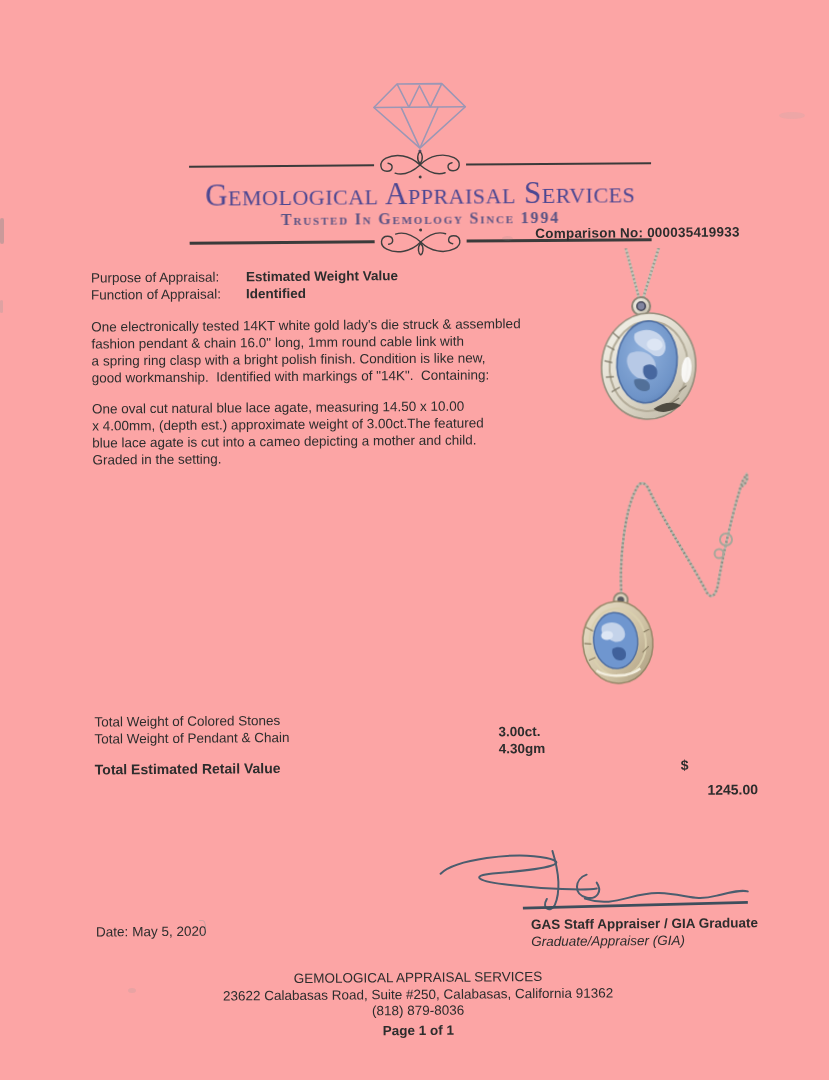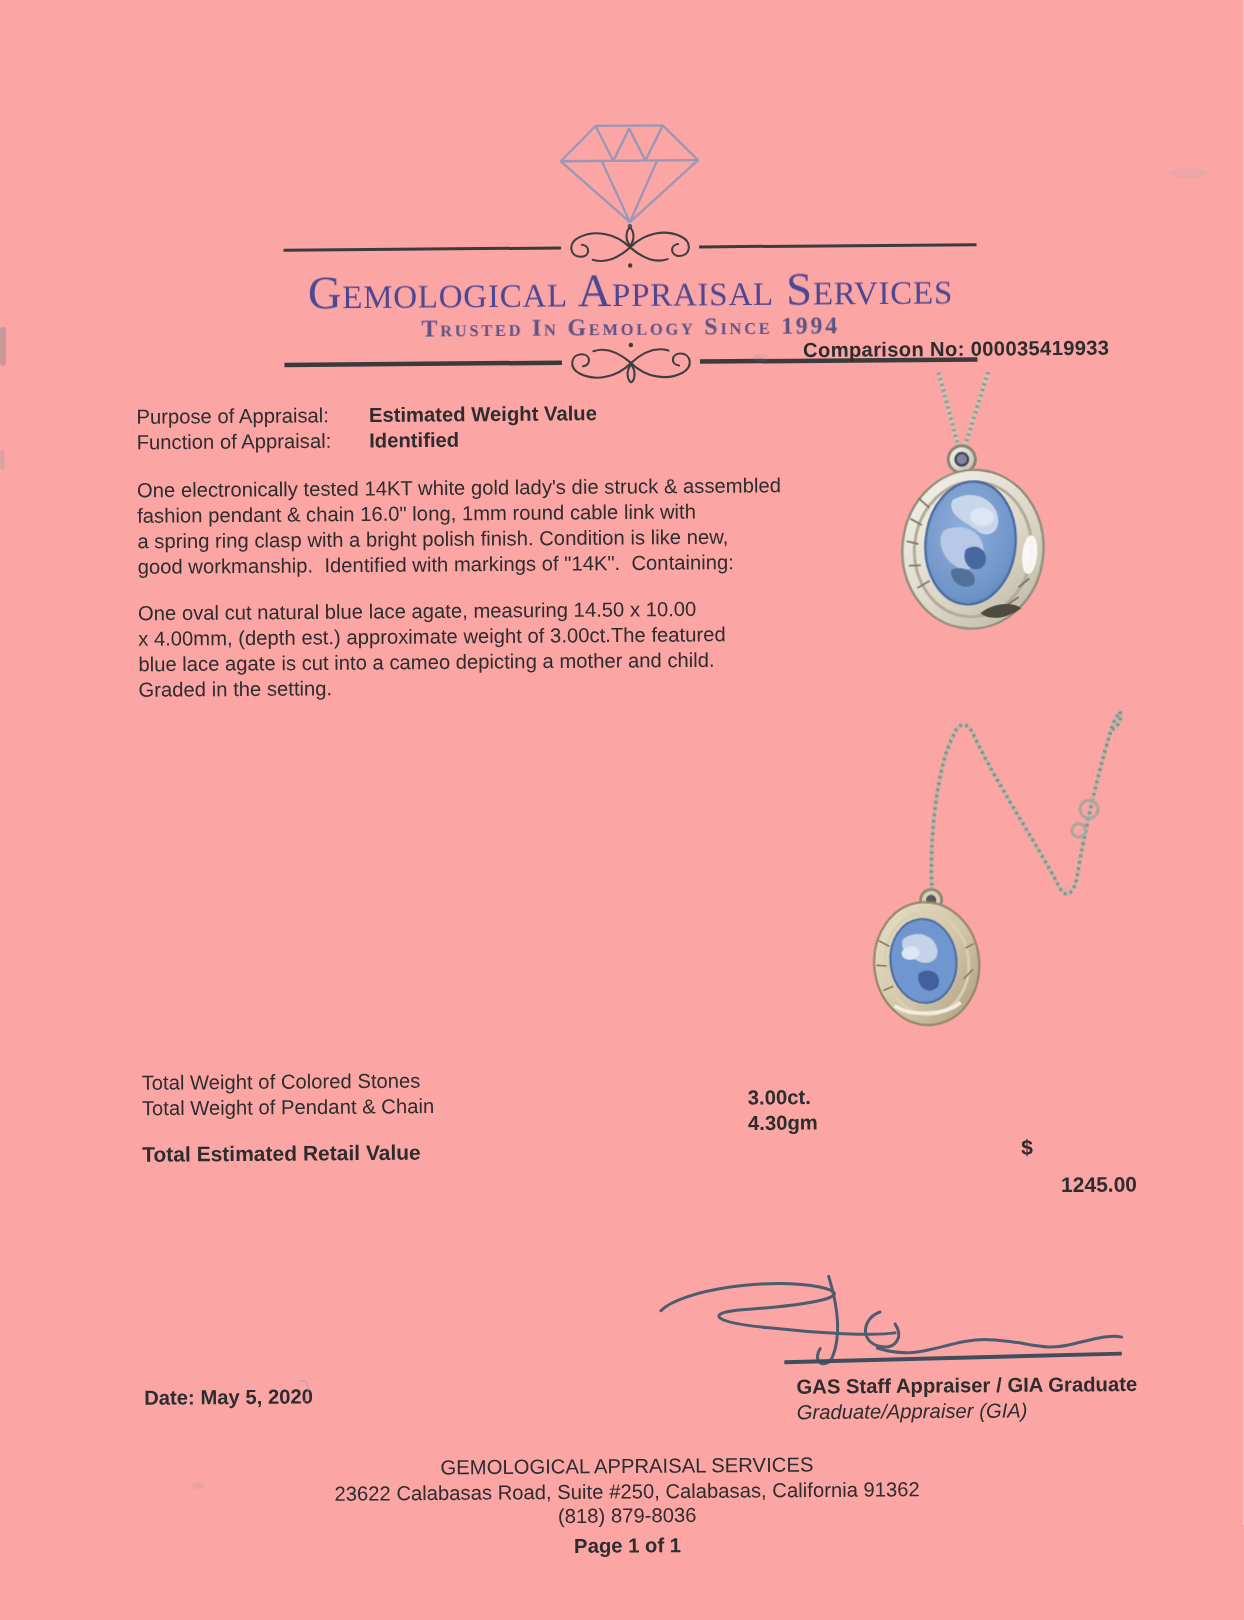--- a/index.html
+++ b/index.html
@@ -54,21 +54,21 @@
   .t-row { position:relative; height:16.5px; }
   .t-value { position:absolute; left:404px; top:-3px; font-weight:bold;margin-top:16px; }
   .t-total { position:relative; margin-top:14px; height:18px; font-weight:bold; font-size:14px; }
   .t-currency { position:absolute; left:586px; top:0; }
   .t-amount { position:absolute; right:0; top:0;margin-top:25px; }
 
   
   .sig-art { position:absolute; left:432px; top:850px; width:315px; height:68px; }
   .signer-title { position:absolute; left:528px; top:918px; font-size:13.5px; font-weight:bold; }
   .signer-cred  { position:absolute; left:528px; top:935px; font-size:13.5px; font-style:italic; }
-  .date-line    { position:absolute; left:93px;  top:922px; font-size:13.5px; font-weight:bold; }
+  .date-line    { position:absolute; left:93px;  top:922px; font-size:13.5px; font-weight:normal; }
 
   
   .footer { position:absolute; left:0; right:0; top:970px; text-align:center; font-size:13.5px; line-height:16.5px; }
   .page-indicator { font-weight:bold; margin-top:3px; }
 
   
   .smudge { position:absolute; pointer-events:none; }
   .sm1 { left:0;   top:218px; width:4px;  height:26px; background:#8f8f8f; opacity:.45; border-radius:2px; }
   .sm2 { left:0;   top:300px; width:3px;  height:13px; background:#9a9a9a; opacity:.3;  border-radius:2px; }
   .sm3 { left:502px; top:236px; width:11px; height:5px; background:#888;  opacity:.15; border-radius:50%; }

